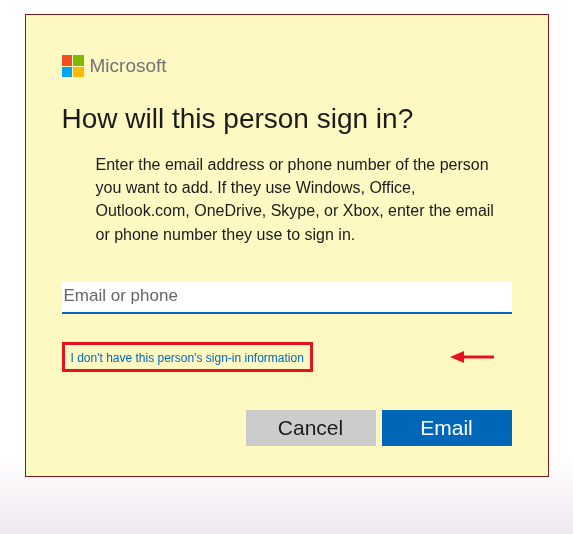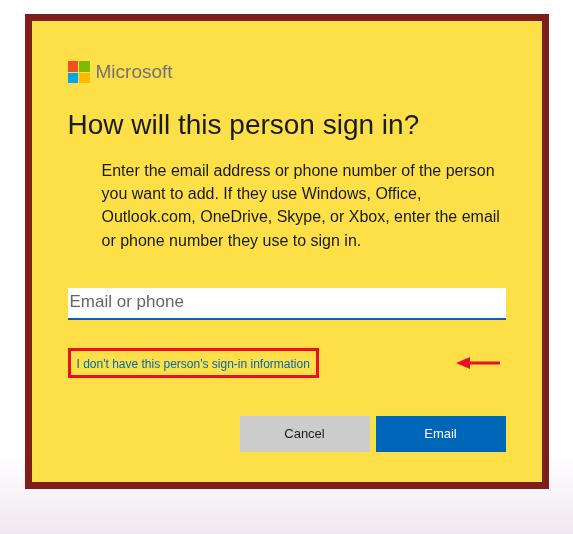--- a/index.html
+++ b/index.html
@@ -12,22 +12,22 @@
       background: linear-gradient(to bottom, #ffffff 0%, #ffffff 85%, #f0e8f0 100%);
       width: 573px;
       height: 534px;
       display: flex;
       align-items: flex-start;
       justify-content: center;
       padding-top: 14px;
     }
     .dialog {
       width: 524px;
-      background: #fde047;
-      border: 7px solid #7f1d1d;
+      background: #fef9c3;
+      border: 1px solid #7f1d1d;
       padding: 40px 36px 30px 36px;
       position: relative;
     }
     .logo-row {
       display: flex;
       align-items: center;
       gap: 6px;
       margin-bottom: 26px;
     }
     .ms-logo {
@@ -94,21 +94,21 @@
     }
     .button-row {
       display: flex;
       justify-content: flex-end;
       gap: 6px;
     }
     .btn {
       min-width: 130px;
       height: 36px;
       border: none;
-      font-size: 13px;
+      font-size: 21px;
       font-family: inherit;
       cursor: pointer;
     }
     .btn-cancel {
       background: #cccccc;
       color: #1b1b1b;
     }
     .btn-next {
       background: #0067b8;
       color: #ffffff;

